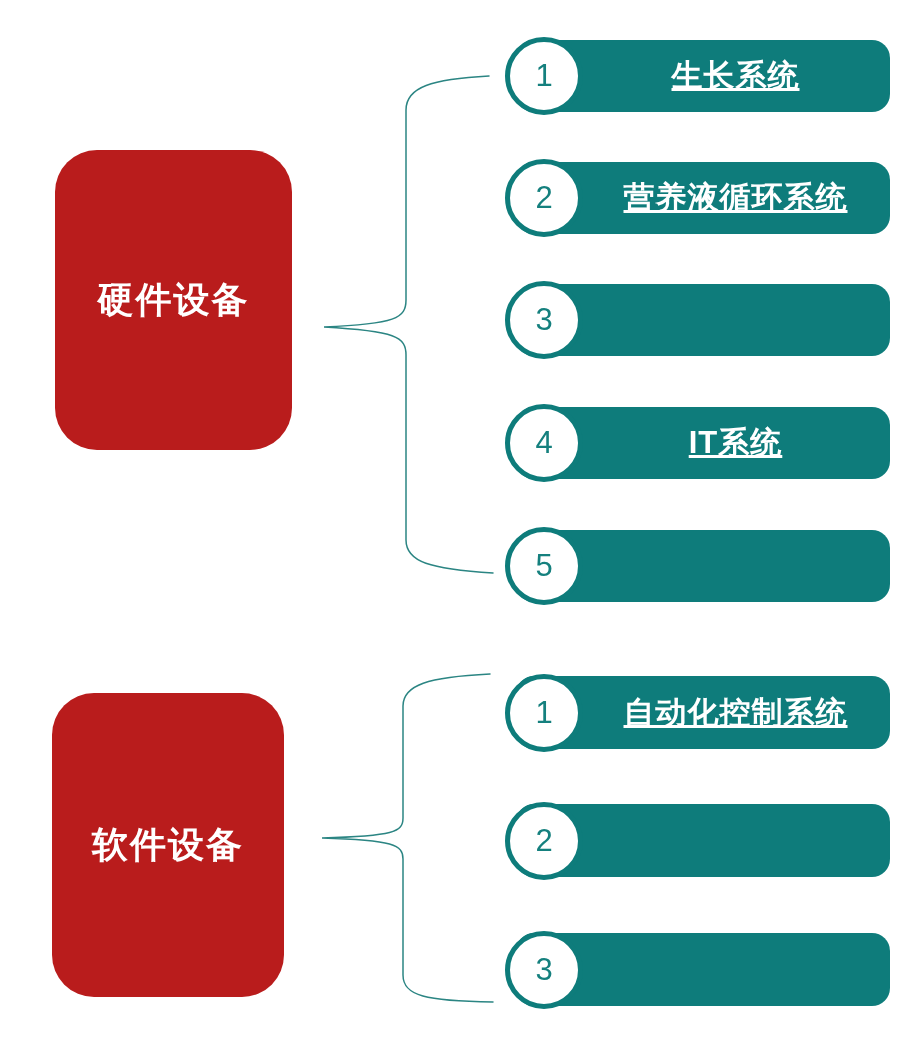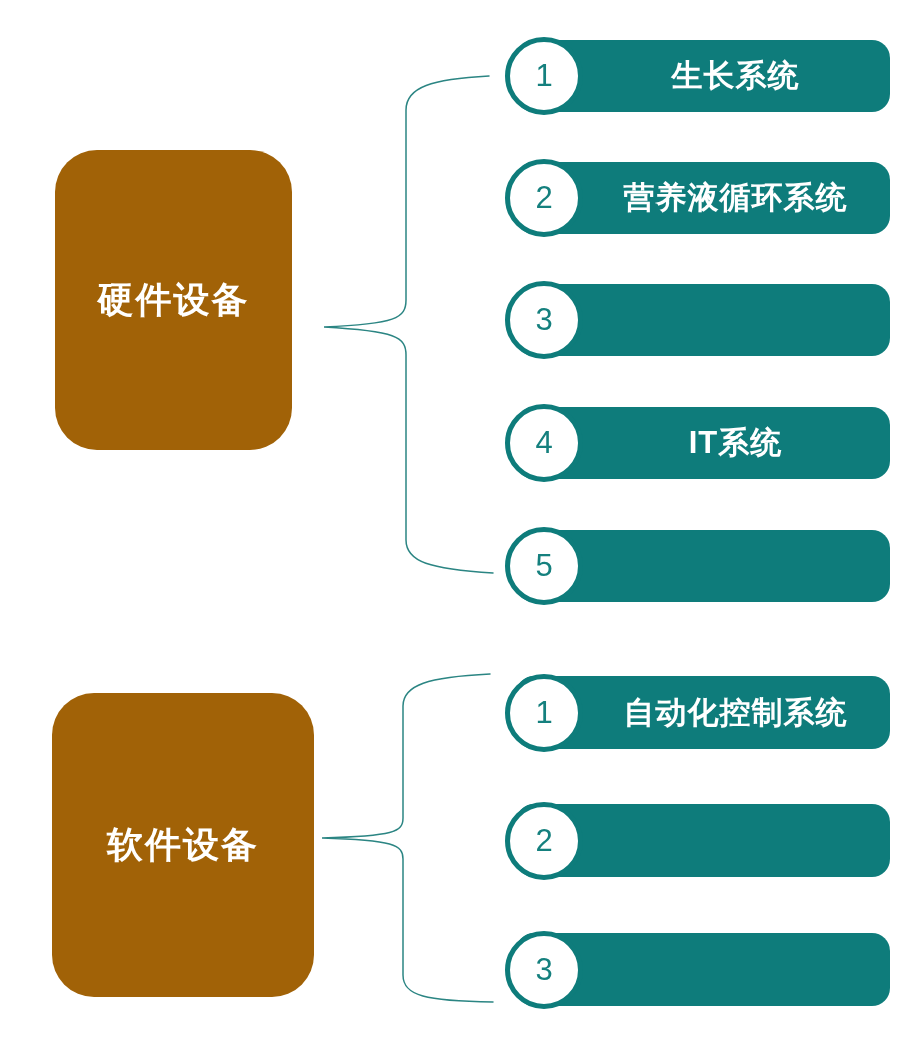--- a/index.html
+++ b/index.html
@@ -11,32 +11,32 @@
   .canvas {
     position: relative;
     width: 916px;
     height: 1040px;
     background: #ffffff;
     overflow: hidden;
   }
   
   .cat-box {
     position: absolute;
-    background: #a16207;
+    background: #b91c1c;
     border-radius: 42px;
     display: flex;
     align-items: center;
     justify-content: center;
     color: #ffffff;
     font-size: 36px;
     font-weight: 700;
     letter-spacing: 2px;
   }
   .cat-box.hw { left: 55px; top: 150px; width: 237px; height: 300px; }
-  .cat-box.sw { left: 52px; top: 693px; width: 262px; height: 304px; }
+  .cat-box.sw { left: 52px; top: 693px; width: 232px; height: 304px; }
 
   
   .item {
     position: absolute;
     left: 505px;
     width: 385px;
     height: 72px;
   }
   .item .bar {
     position: absolute;
@@ -71,20 +71,21 @@
     top: 0;
     bottom: 0;
     display: flex;
     align-items: center;
     justify-content: center;
     color: #ffffff;
     font-size: 31px;
     font-weight: 700;
     letter-spacing: 1px;
     white-space: nowrap;
+    text-decoration: underline;
   }
   
   .item.h1 { top: 40px; }
   .item.h2 { top: 162px; }
   .item.h3 { top: 284px; }
   .item.h4 { top: 407px; }
   .item.h5 { top: 530px; }
   
   .item.s1 { top: 676px; height: 73px; }
   .item.s2 { top: 804px; height: 73px; }

